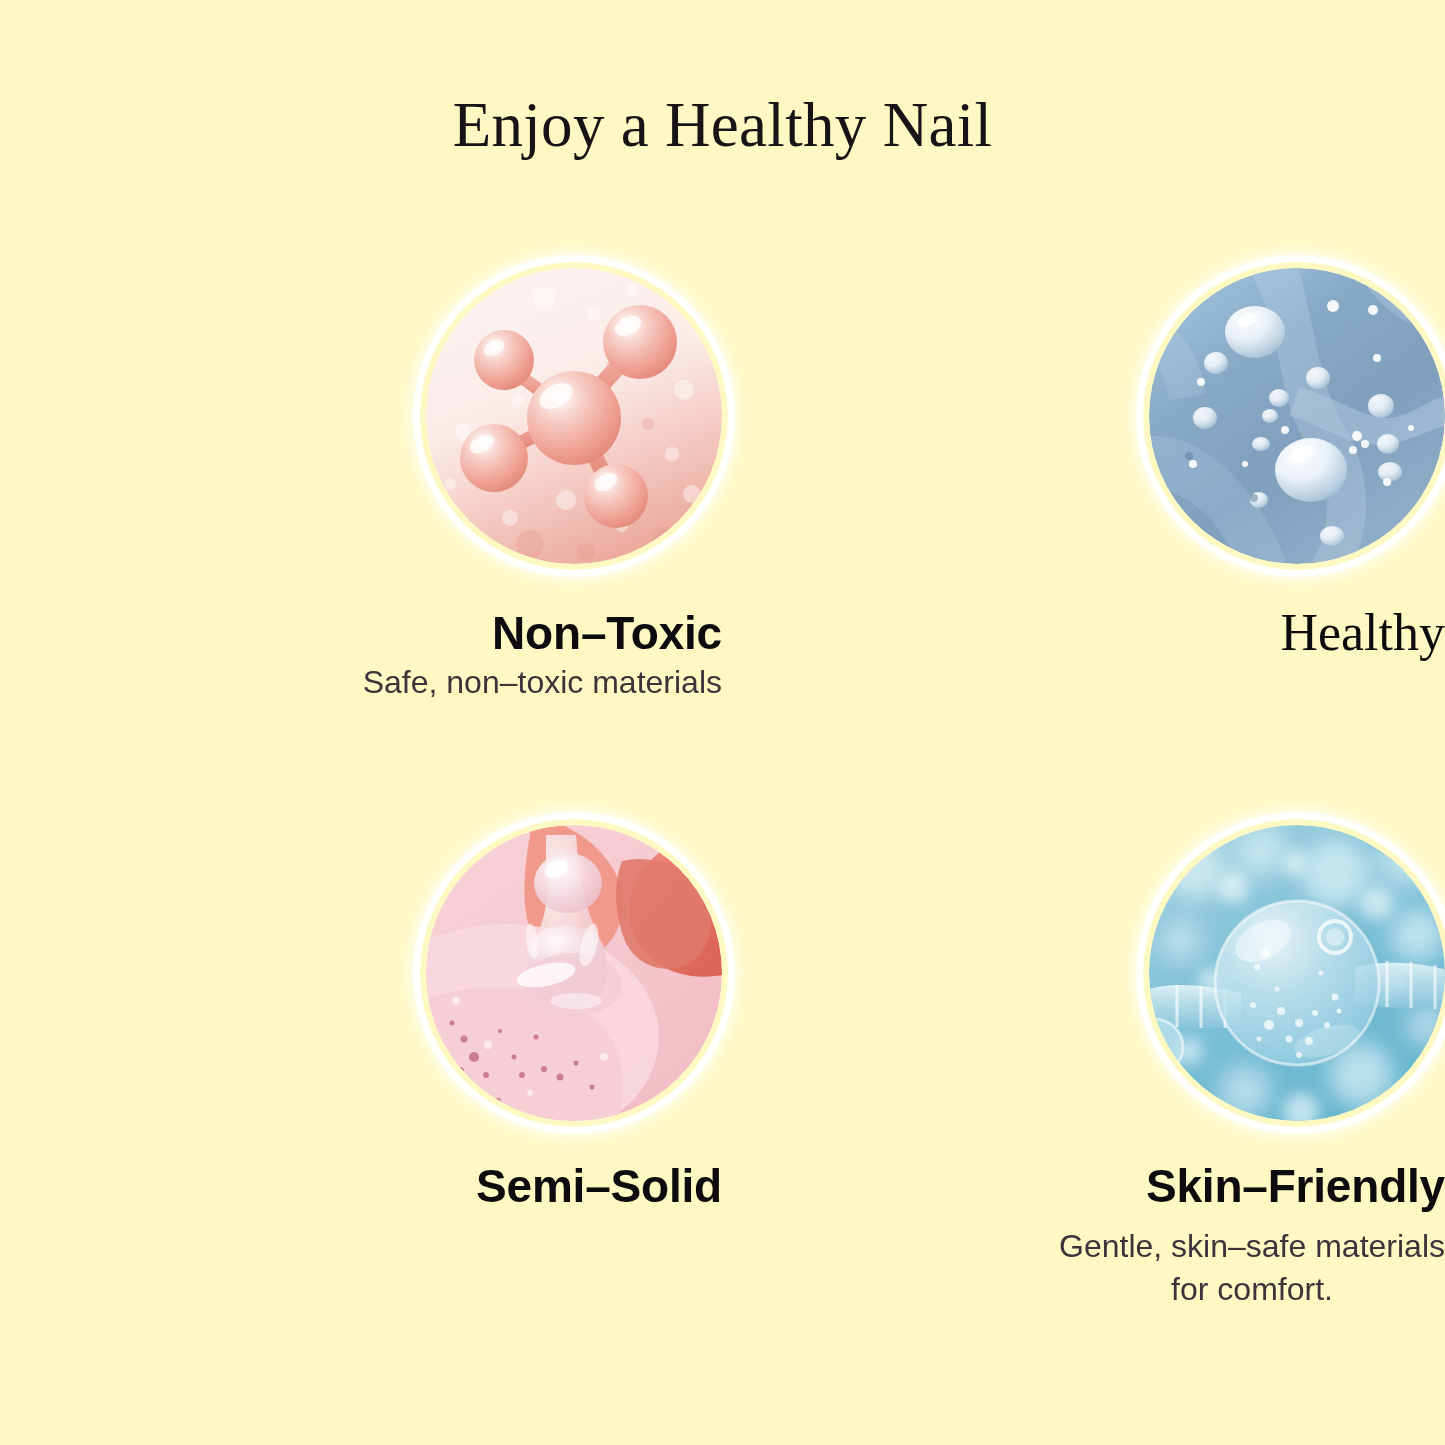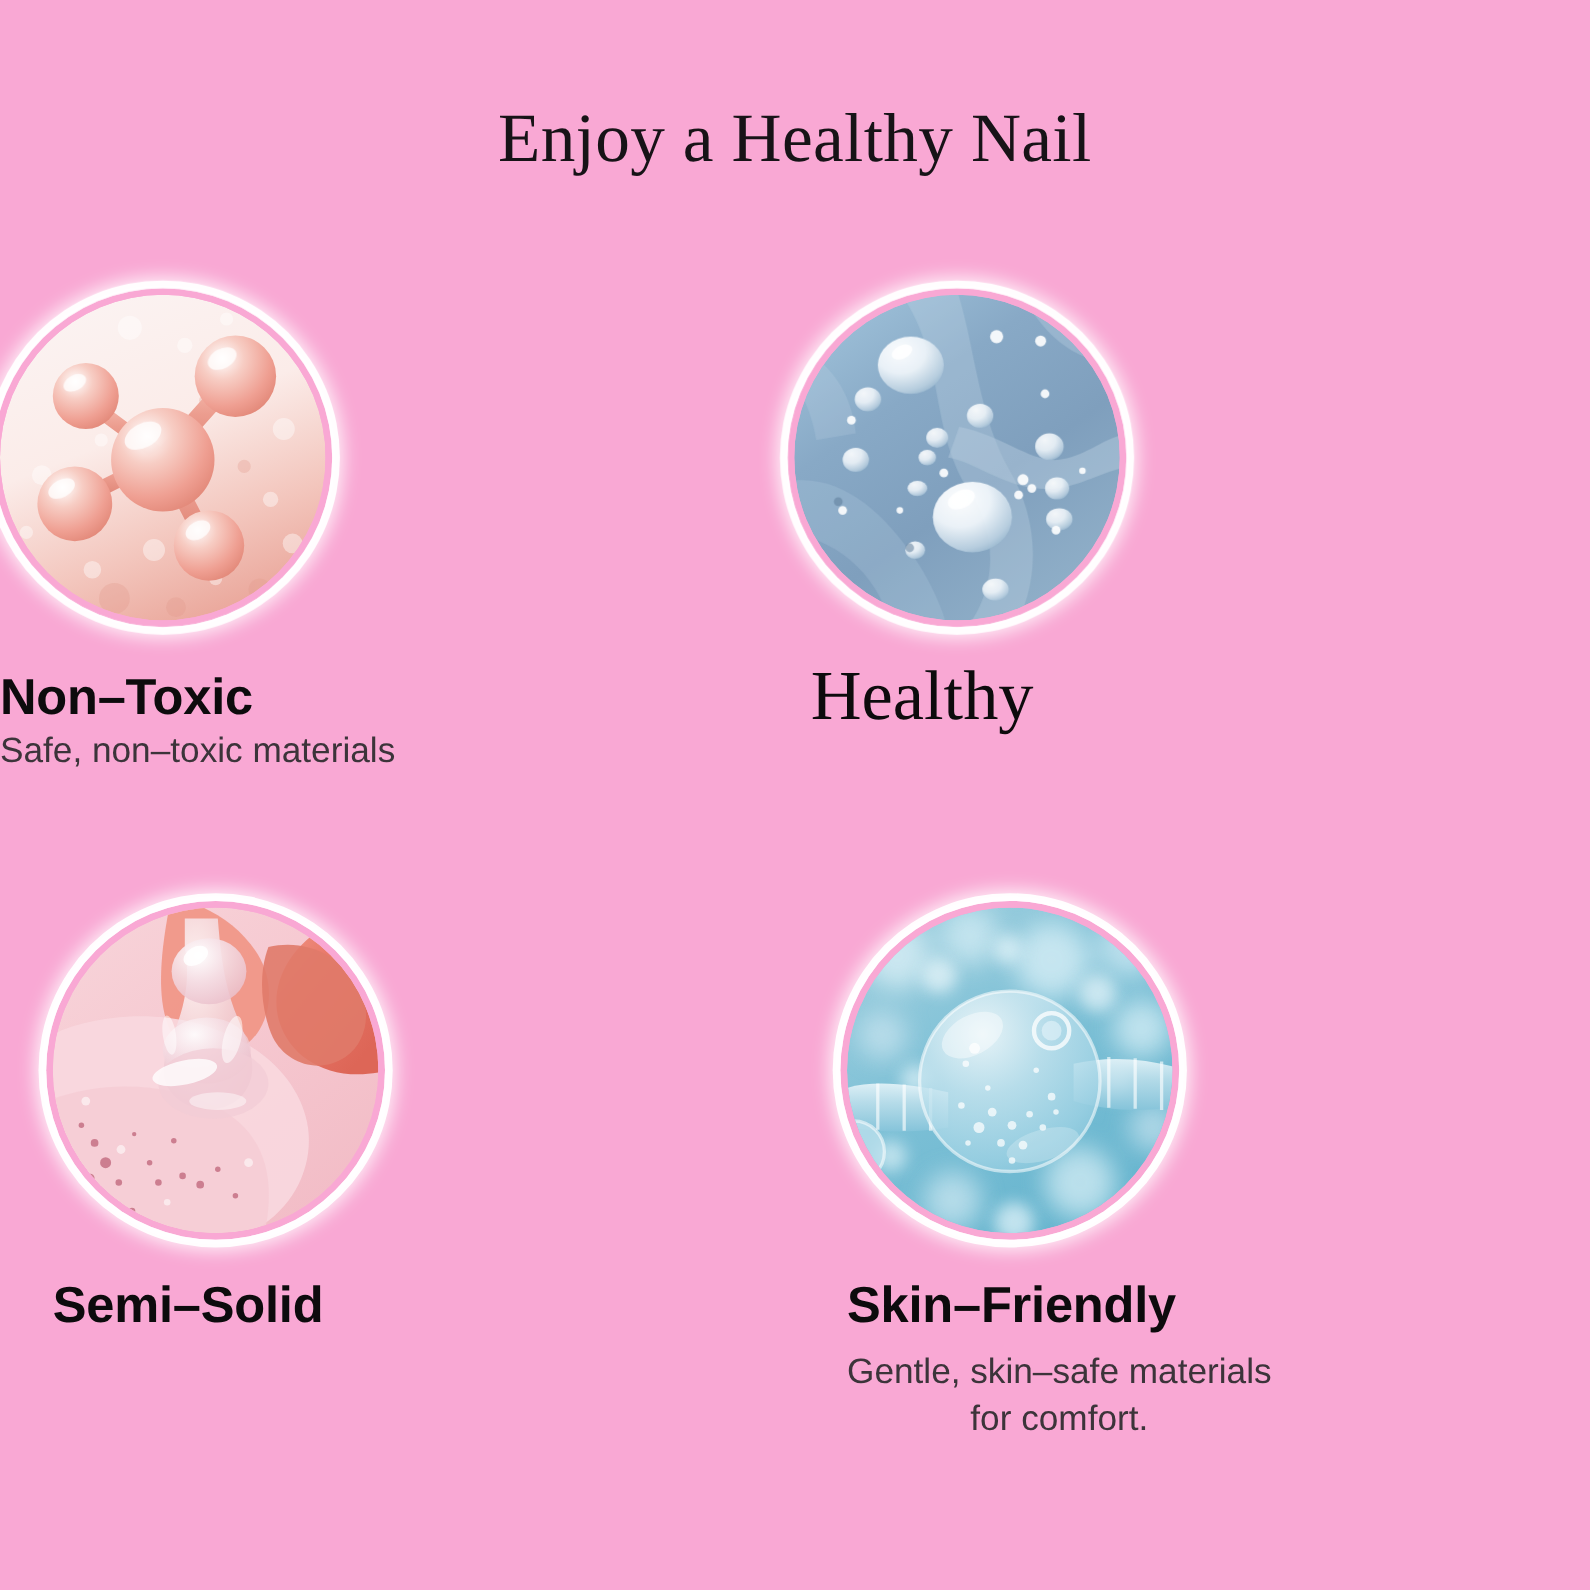--- a/index.html
+++ b/index.html
@@ -11,21 +11,21 @@
     width: 1445px;
     height: 1445px;
     background: #fde7ee;
     font-family: "Liberation Sans", sans-serif;
     overflow: hidden;
   }
   .page {
     position: relative;
     width: 1445px;
     height: 1445px;
-    background: #f9a8d4;
+    background: #fef9c3;
     box-sizing: border-box;
   }
 
   
   .title-block {
     position: absolute;
     top: 88px;
     left: 0;
     width: 1445px;
     text-align: center;
@@ -46,21 +46,21 @@
     top: 268px;
     left: 0;
     width: 1445px;
     display: grid;
     grid-template-columns: 722px 723px;
     grid-template-rows: 547px auto;
   }
   .cell {
     display: flex;
     flex-direction: column;
-    align-items: flex-start;
+    align-items: flex-end;
   }
   .cell-media {
     width: 296px;
     height: 296px;
     border-radius: 50%;
     overflow: visible;
     position: relative;
     flex: none;
   }
   .media-glow {
@@ -89,21 +89,21 @@
     font-weight: 700;
     font-size: 46px;
     line-height: 54px;
     color: #0d0b0d;
     letter-spacing: -0.2px;
     text-align: center;
   }
   .cell-title.serif {
     font-family: "Liberation Serif", "DejaVu Serif", serif;
     font-weight: 400;
-    font-size: 64px;
+    font-size: 52px;
     letter-spacing: 0;
     margin-left: 15px;
   }
   .cell-desc {
     margin: 0;
     padding: 0;
     font-size: 32px;
     line-height: 43px;
     color: #3c343a;
     text-align: center;

